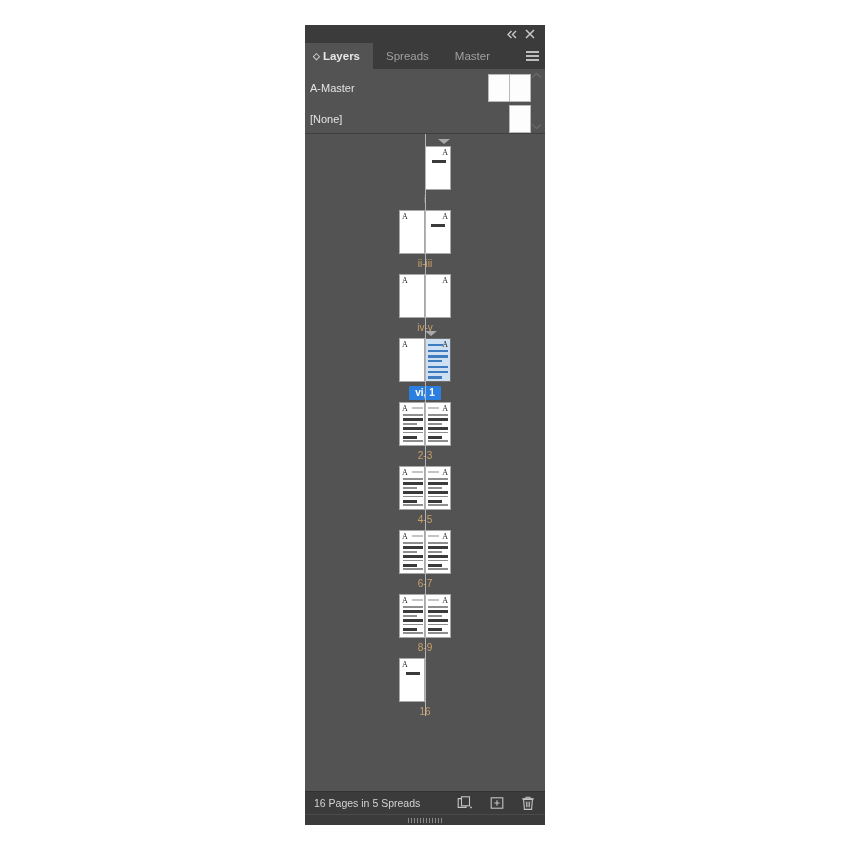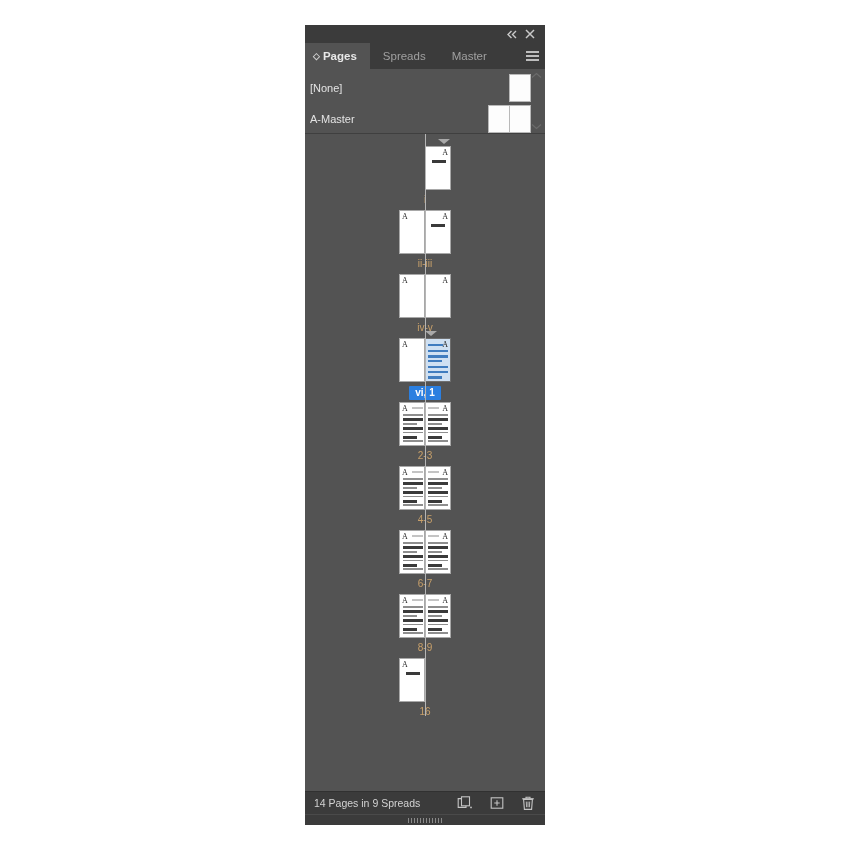--- a/index.html
+++ b/index.html
@@ -194,21 +194,21 @@
       <div class="tb-icon">
         <svg width="10" height="10" viewBox="0 0 10 10">
           <path d="M1 1 L9 9 M9 1 L1 9" stroke="#c9c9c9" stroke-width="1.5" fill="none"></path>
         </svg>
       </div>
     </div>
 
     <div class="tabbar">
       <div class="tab active">
         <span class="grip">◇</span>
-        <span>Pages</span>
+        <span>Layers</span>
       </div>
       <div class="tab">
         <span>Spreads</span>
       </div>
       <div class="tab">
         <span>Master</span>
       </div>
       <div class="tab-filler"></div>
       <div class="menu-btn">
         <div class="bars">
@@ -225,30 +225,30 @@
             <path d="M1 5.5 L5.5 1.5 L10 5.5" fill="none" stroke="#6b6b6b" stroke-width="1.2"></path>
           </svg>
       </div>
       <div class="scroll-arrow" style="bottom:3px;">
         <svg width="11" height="7" viewBox="0 0 11 7">
             <path d="M1 1.5 L5.5 5.5 L10 1.5" fill="none" stroke="#6b6b6b" stroke-width="1.2"></path>
           </svg>
       </div>
 
       <div class="master-row">
-        <div class="mlabel">[None]</div>
-        <div class="master-thumbs">
-          <div class="mpage"></div>
-        </div>
-      </div>
-
-      <div class="master-row">
         <div class="mlabel">A-Master</div>
         <div class="master-thumbs">
           <div class="mpage"></div>
+          <div class="mpage"></div>
+        </div>
+      </div>
+
+      <div class="master-row">
+        <div class="mlabel">[None]</div>
+        <div class="master-thumbs">
           <div class="mpage"></div>
         </div>
       </div>
     </div>
 
     <div class="pagesarea" id="pagesarea">
         <div class="spread" style="top: 12px;">
           <div class="sectmark" style="top: -7px; left: 133px;"></div>
           <div class="thumbs" style="margin-left: 26px;">
             <div class="pg" style="width: 26px; height: 44px;">
@@ -450,21 +450,21 @@
               </div>
               <span class="mletter l">A</span>
             </div>
           </div>
           <div class="plabel">16</div>
         </div>
         <div class="spine" style="top: 0px; height: 582px;"></div>
       </div>
 
     <div class="statusbar">
-      <div class="status-text">14 Pages in 9 Spreads</div>
+      <div class="status-text">16 Pages in 5 Spreads</div>
       <div class="status-icons">
         <div class="sicon">
           <svg width="16" height="14" viewBox="0 0 16 14">
             <rect x="4.5" y="0.8" width="8" height="9" fill="none" stroke="#c4c4c4" stroke-width="1.1"></rect>
             <path d="M4 2.6 L1.2 2.6 L1.2 11.4 L9 11.4 L9 9.8" fill="none" stroke="#c4c4c4" stroke-width="1.1"></path>
             <circle cx="14" cy="11.4" r="0.9" fill="#c4c4c4"></circle>
           </svg>
         </div>
         <div class="sicon">
           <svg width="14" height="14" viewBox="0 0 14 14">

